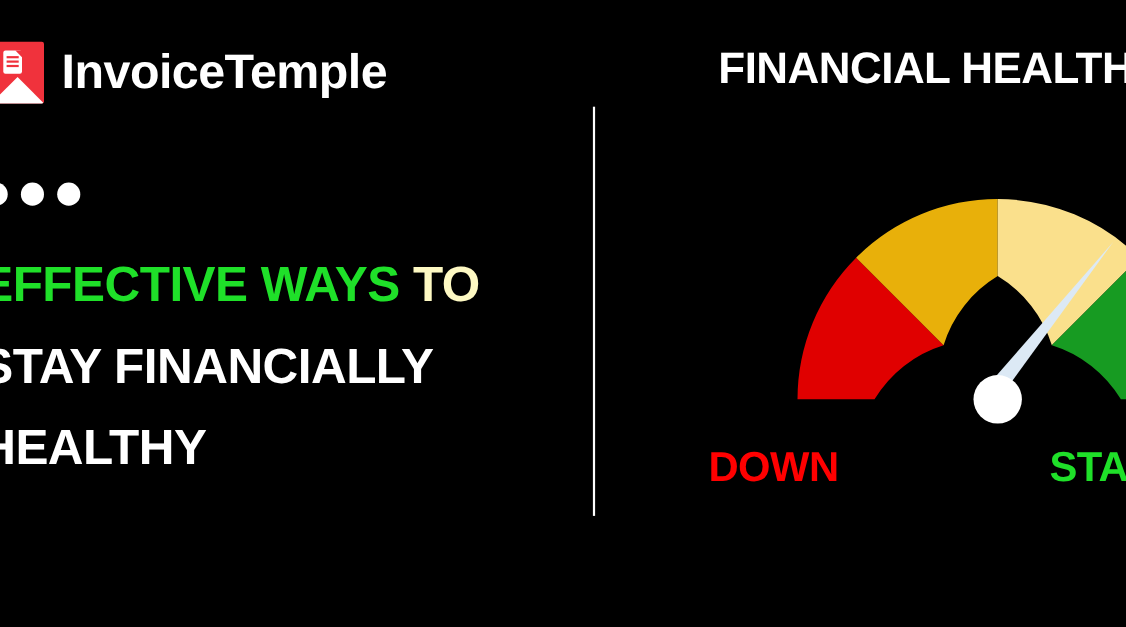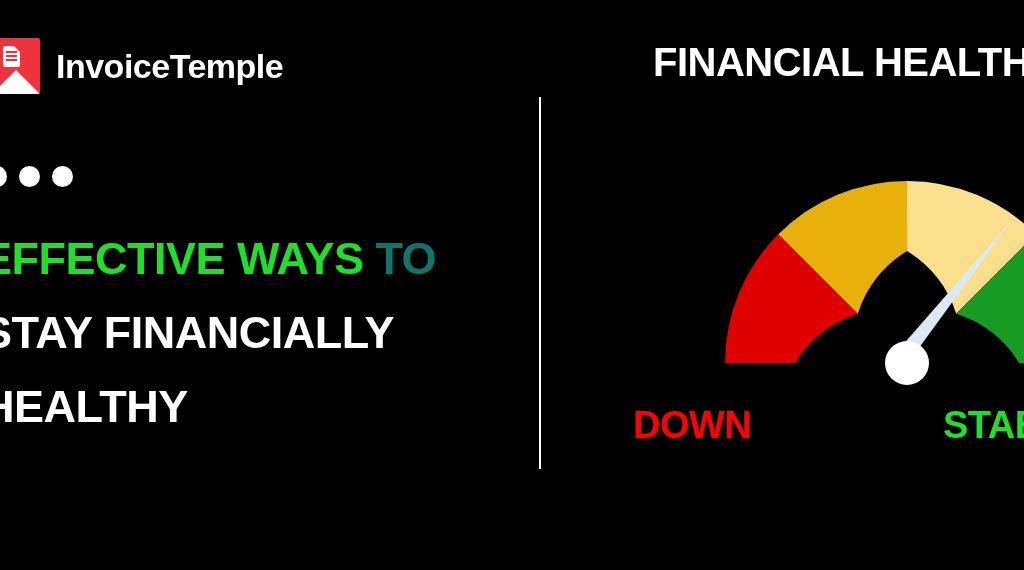--- a/index.html
+++ b/index.html
@@ -78,21 +78,21 @@
     transform: translateX(-50%);
     width: 0;
     height: 0;
     border-left: 26px solid transparent;
     border-right: 26px solid transparent;
     border-bottom: 26px solid #ffffff;
   }
 
   #brand-name {
     color: #ffffff;
-    font-size: 34px;
+    font-size: 44px;
     font-weight: 700;
     letter-spacing: -0.5px;
     white-space: nowrap;
     line-height: 1;
   }
 
   #dots-row {
     position: absolute;
     left: -14px;
     top: 166px;
@@ -114,21 +114,21 @@
   }
   #headline .hl-line {
     font-size: 45px;
     font-weight: 700;
     line-height: 74px;
     white-space: nowrap;
     letter-spacing: -0.5px;
     color: #ffffff;
   }
   .hl-green { color: #1FE029; }
-  .hl-white { color: #0f766e; }
+  .hl-white { color: #fef9c3; }
 
   
   #divider {
     position: absolute;
     left: 539px;
     top: 97px;
     width: 2px;
     height: 372px;
     background: #ffffff;
   }
@@ -159,21 +159,21 @@
     position: absolute;
     left: 40px;
     top: 140px;
     width: 520px;
     height: 260px;
   }
   #gauge-svg { display: block; }
 
   #gauge-labels {
     position: absolute;
-    left: 2px;
+    left: 13px;
     top: 398px;
     width: 392px;
     height: 60px;
   }
   .gauge-label {
     position: absolute;
     font-size: 38px;
     font-weight: 700;
     line-height: 1;
     white-space: nowrap;

